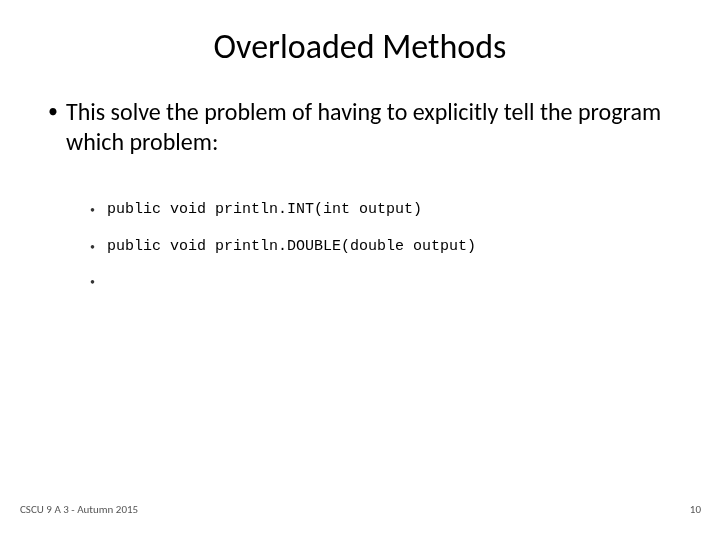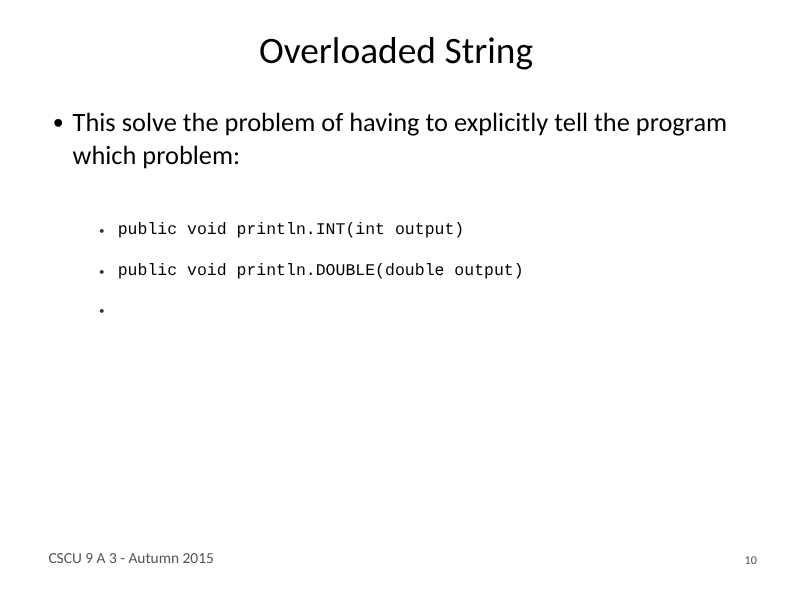--- a/index.html
+++ b/index.html
@@ -52,38 +52,38 @@
     color: #333;
     margin-right: 12px;
   }
   .code {
     font-family: "Courier New", Courier, monospace;
     font-size: 15px;
     color: #000;
   }
   .footer-left {
     position: absolute;
-    left: 44px;
+    left: 20px;
     bottom: 24px;
-    font-size: 14px;
+    font-size: 11px;
     color: #555;
   }
   .footer-right {
     position: absolute;
-    right: 32px;
+    right: 19px;
     bottom: 24px;
     font-size: 11px;
     color: #555;
   }
 </style>
 </head>
 <body>
 
 <div class="slide">
-  <h1 class="title">Overloaded String</h1>
+  <h1 class="title">Overloaded Methods</h1>
 
   <div class="body">
     <div class="main-bullet">
       <span class="dot">•</span>
       <span>This solve the problem of having to explicitly tell the program which problem:</span>
     </div>
 
     <div class="sub-list">
       <div class="sub-bullet">
         <span class="dot">•</span>

